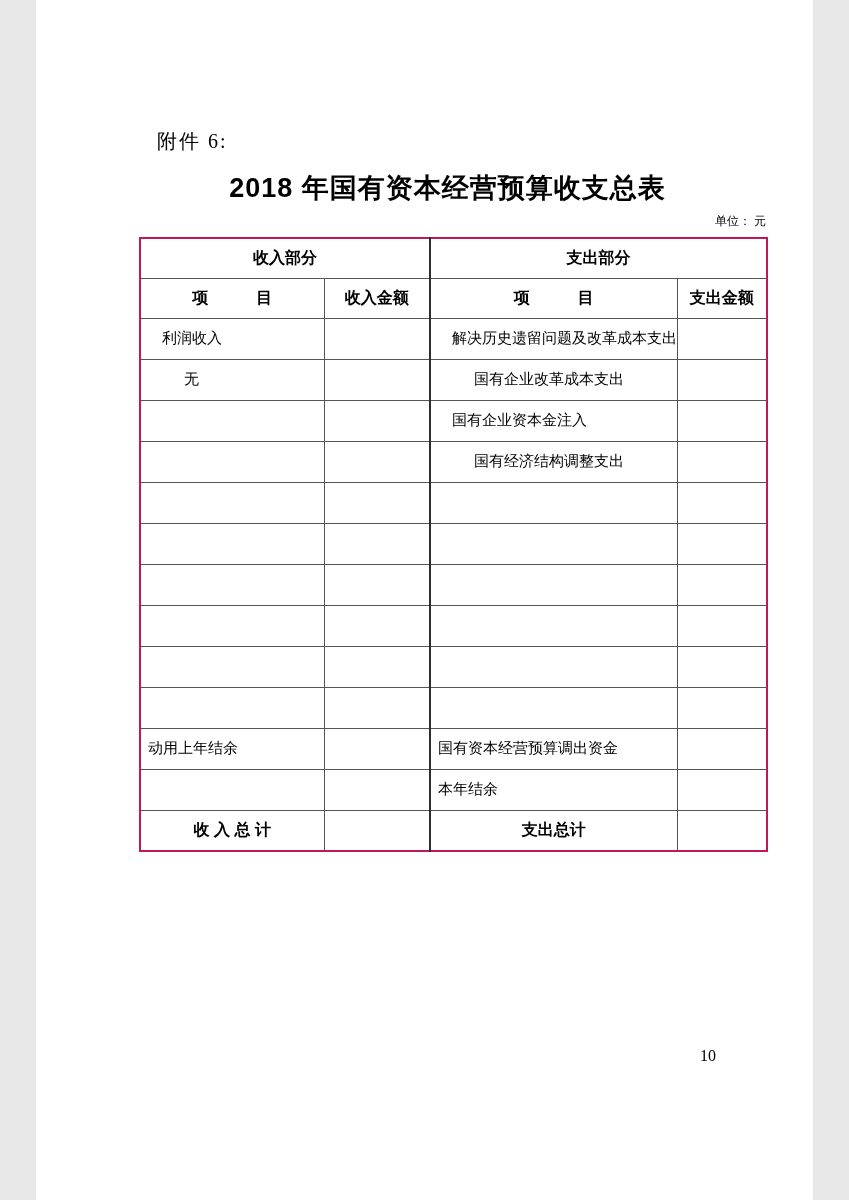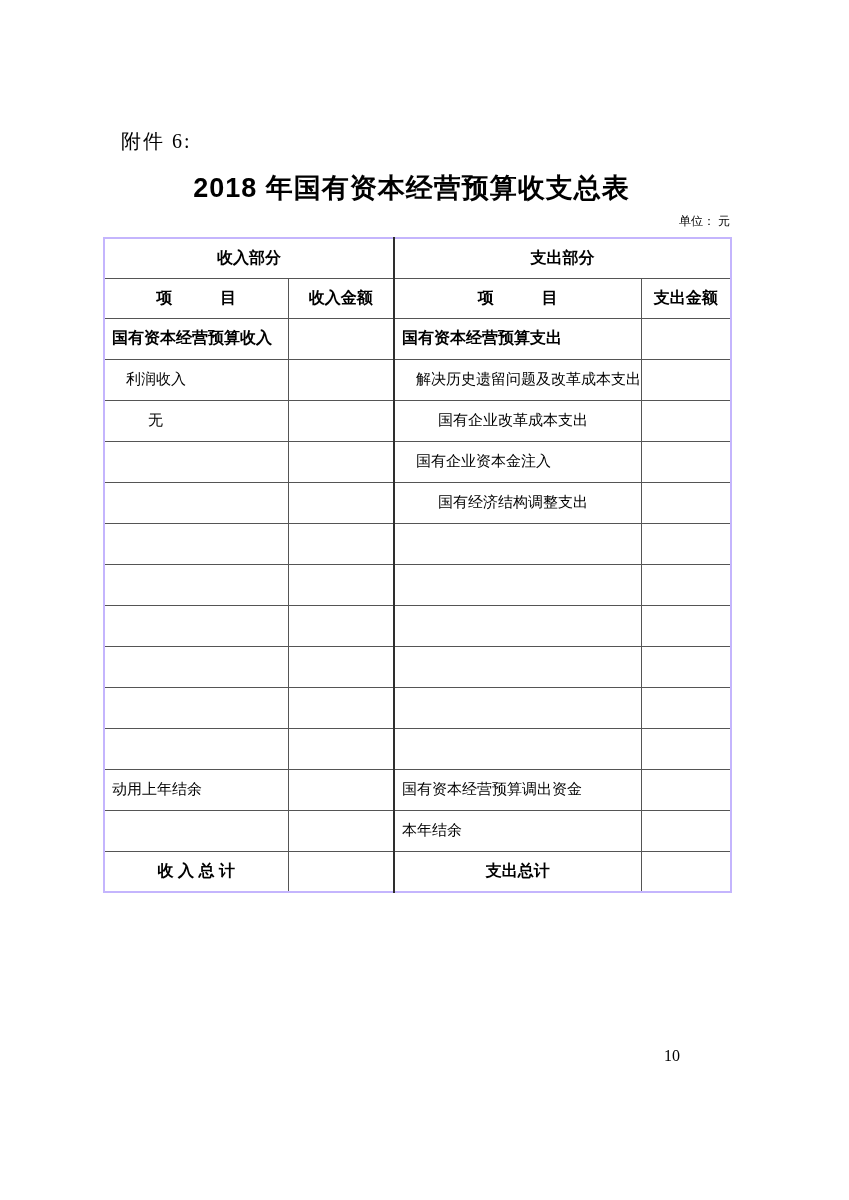--- a/index.html
+++ b/index.html
@@ -1,21 +1,21 @@
 <!DOCTYPE html>
 <html><head>
 <meta charset="utf-8">
 <style>
   * { margin: 0; padding: 0; box-sizing: border-box; }
   html, body { background: #e8e8e8; }
   body { font-family: "Liberation Serif", "DejaVu Serif", serif; color: #000; }
 
   .page {
     position: relative;
-    width: 849px;
+    width: 777px;
     height: 1200px;
     margin: 0 auto;
     background: #ffffff;
     overflow: hidden;
   }
 
   .attachment {
     position: absolute;
     left: 121px;
     top: 128px;
@@ -44,21 +44,21 @@
     font-size: 12px;
   }
 
   table.budget {
     position: absolute;
     left: 103px;
     top: 237px;
     width: 627px;
     border-collapse: collapse;
     table-layout: fixed;
-    border: 2px solid #c4b5fd;
+    border: 2px solid #be185d;
   }
 
   table.budget th,
   table.budget td {
     border: 1px solid #555555;
     font-size: 15px;
     font-weight: normal;
     text-align: left;
     vertical-align: middle;
     padding: 0 2px 0 7px;
@@ -123,26 +123,20 @@
       </tr>
       <tr>
         <th class="colhead">项　　　目</th>
         <th class="colhead">收入金额</th>
         <th class="colhead mid">项　　　目</th>
         <th class="colhead">支出金额</th>
       </tr>
     </thead>
     <tbody id="table-body">
         <tr>
-          <td class="bold">国有资本经营预算收入</td>
-          <td></td>
-          <td class="mid bold">国有资本经营预算支出</td>
-          <td></td>
-        </tr>
-        <tr>
           <td class="ind1">利润收入</td>
           <td></td>
           <td class="mid ind1">解决历史遗留问题及改革成本支出</td>
           <td></td>
         </tr>
         <tr>
           <td class="ind2">无</td>
           <td></td>
           <td class="mid ind2">国有企业改革成本支出</td>
           <td></td>

